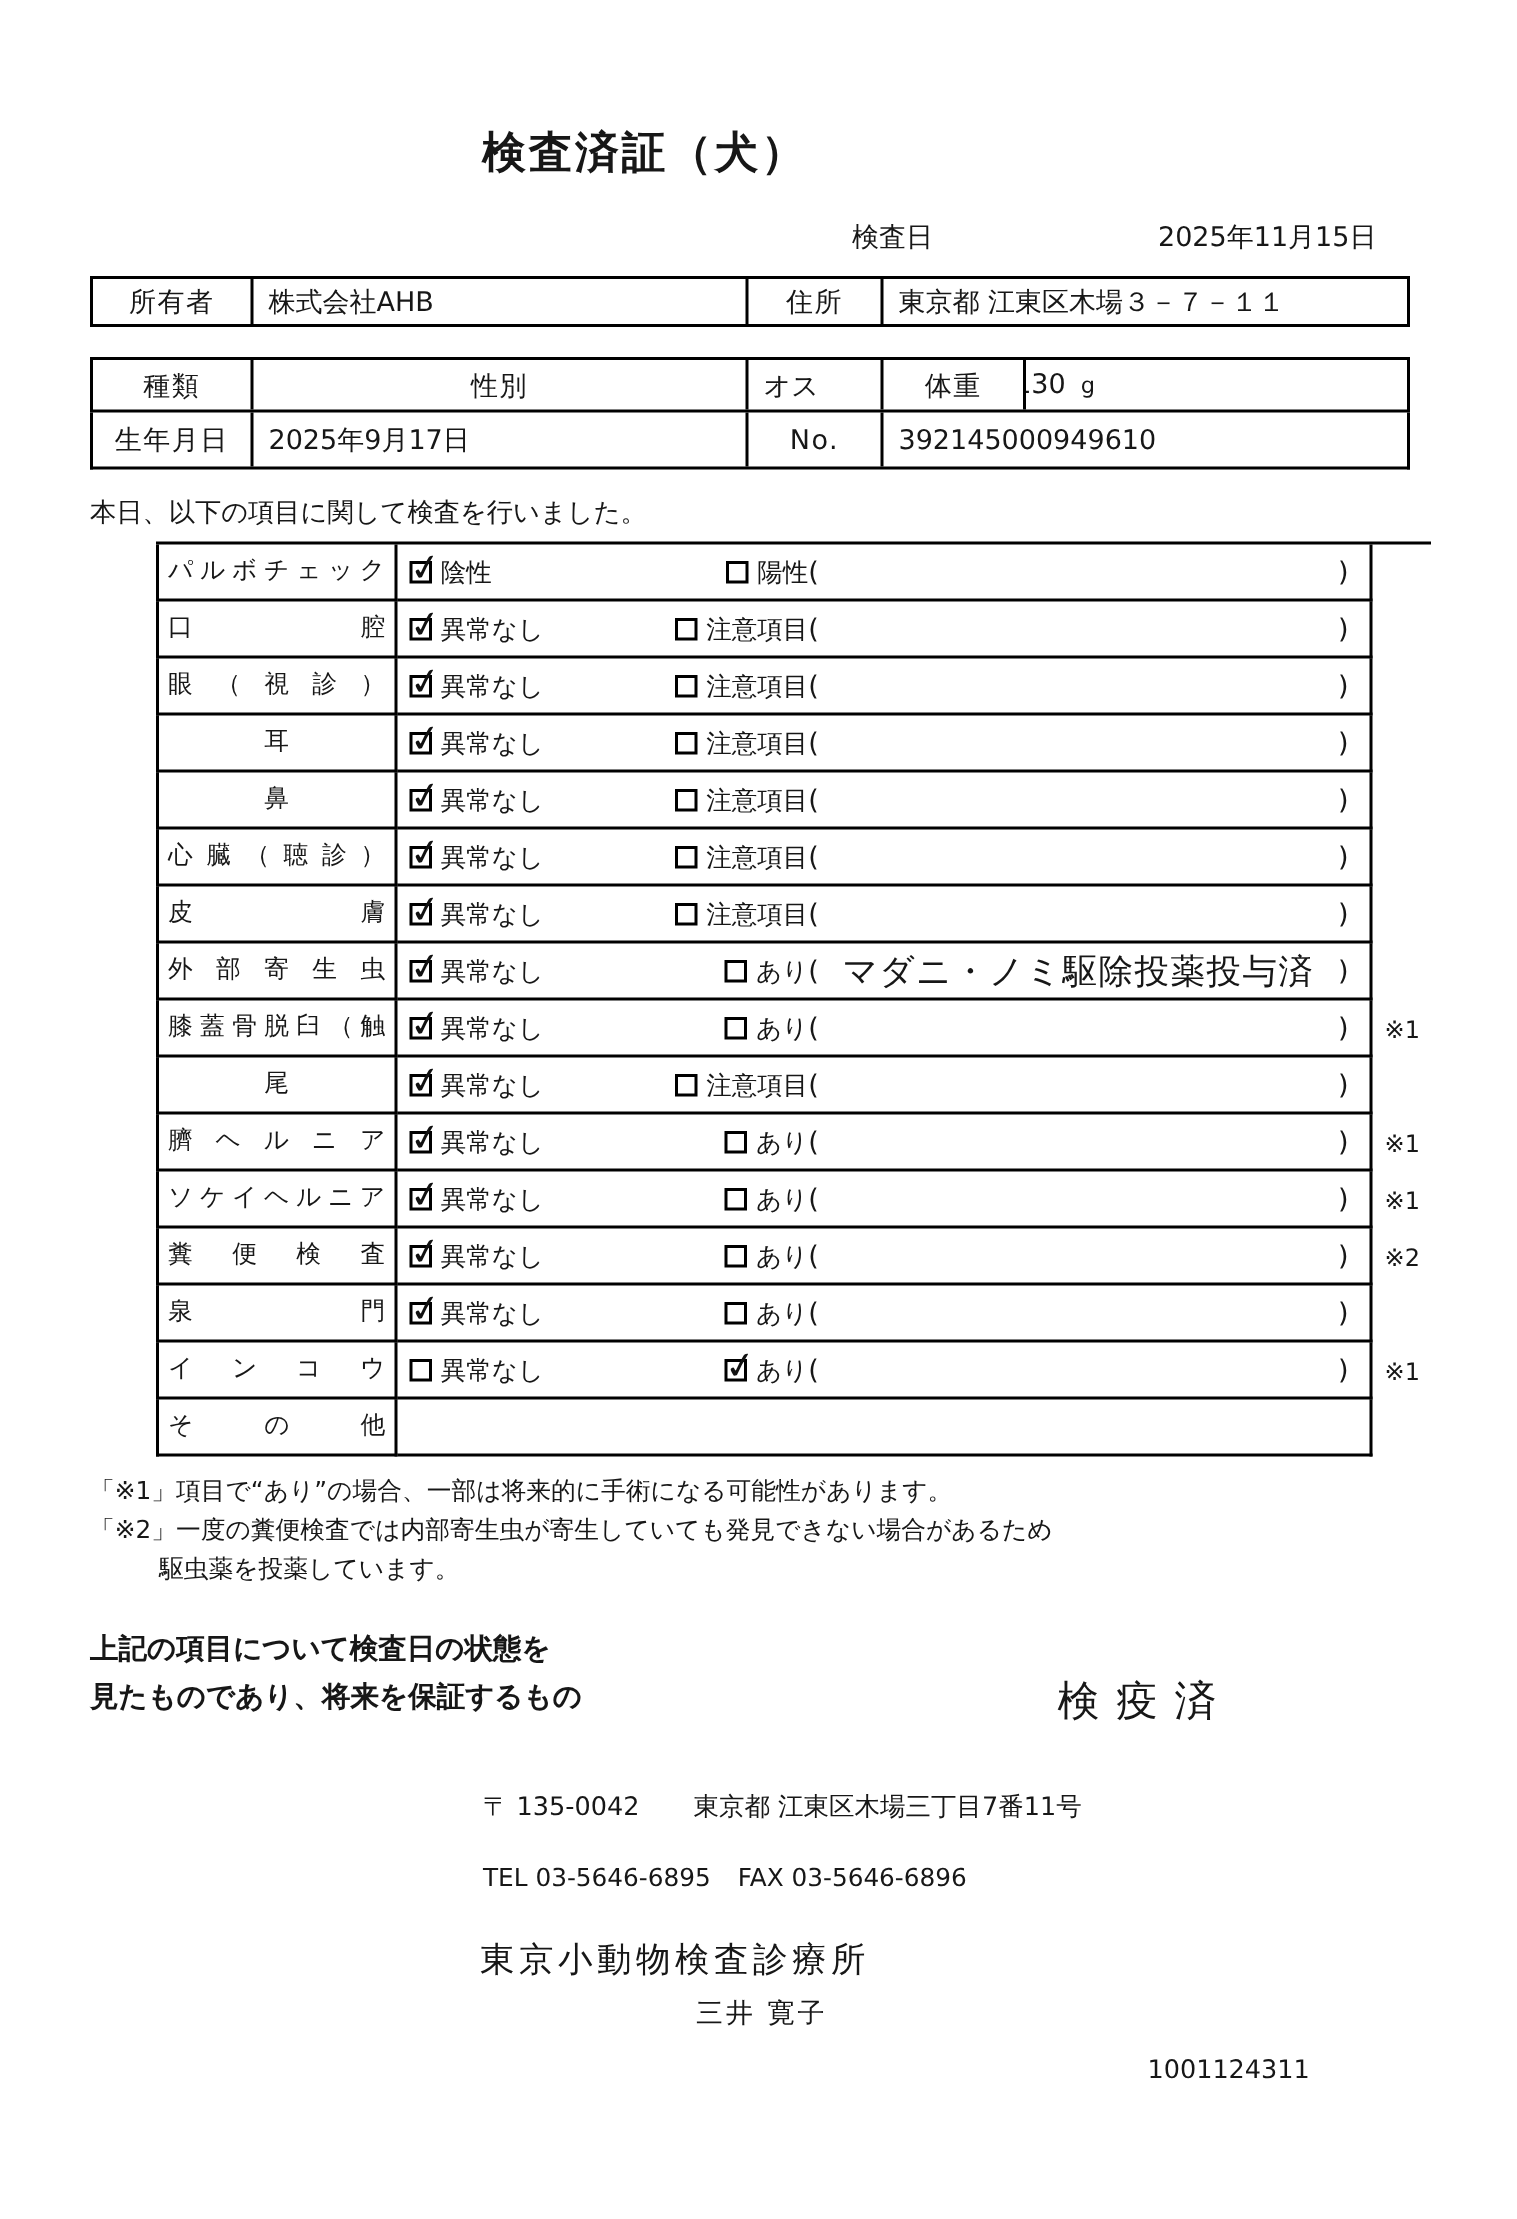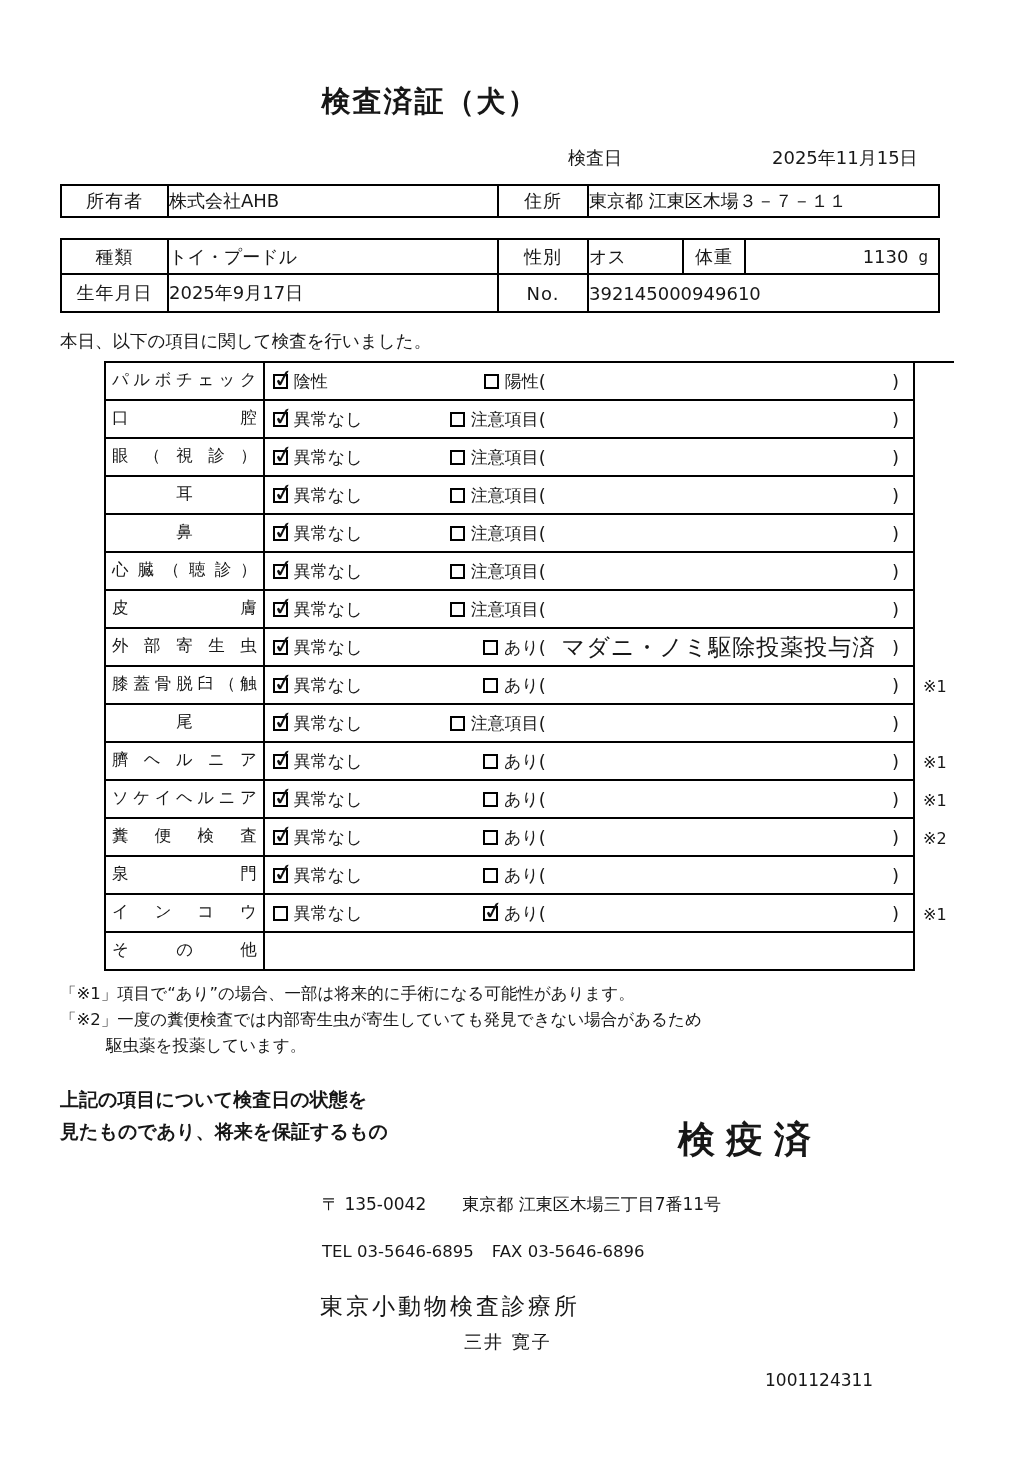--- a/index.html
+++ b/index.html
@@ -15,21 +15,21 @@
   .title { font-size: 29px; font-weight: bold; letter-spacing: 2px; text-align: center; width: 880px; position: relative; left: -70px; }
 
   .date-row { position: relative; height: 30px; margin-top: 22px; font-size: 18px; }
   .date-label { position: absolute; left: 508px; top: 2px; }
   .date-value { position: absolute; left: 712px; top: 2px; }
 
   .grid { display: grid; border: 2px solid #000; text-align: center; }
   .gcell { border-left: 2px solid #000; display: flex; align-items: center; font-size: 18px; overflow: hidden; white-space: nowrap; }
   .gcell:first-child { border-left: none; }
   .gcell.lab { justify-content: center; letter-spacing: 1px; }
-  .gcell.val { }
+  .gcell.val { padding-left: 10px; }
 
   .owner-grid { margin-top: 10px; grid-template-columns: 105px 330px 90px 355px; height: 34px; }
   .infoA-grid { margin-top: 20px; grid-template-columns: 105px 330px 90px 95px 62px 198px; height: 37px; }
   .infoB-grid { grid-template-columns: 105px 330px 90px 355px; height: 38px; border-top: none; }
   .weight-cell { justify-content: flex-end; padding-right: 14px; gap: 10px; }
   .weight-unit { font-size: 15px; }
 
   .intro { margin-top: 16px; font-size: 17.5px; }
 
   .exam-table { margin-top: 8px; width: 905px; padding-left: 44px; }
@@ -56,21 +56,21 @@
   .paren { flex: 1; display: flex; align-items: center; padding-right: 14px; }
   .paren .po, .paren .pc { font-size: 18px; }
   .paren .note { flex: 1; text-align: center; font-size: 23px; letter-spacing: 1px; white-space: nowrap; }
   .mark { width: 52px; padding-left: 8px; font-size: 16px; display: flex; align-items: center; }
 
   .footnotes { margin-top: 10px; font-size: 16.5px; line-height: 26px; }
   .fn-line.indent { padding-left: 46px; }
 
   .bottom-block { position: relative; margin-top: 24px; height: 96px; }
   .disclaimer { font-size: 19px; font-weight: bold; line-height: 32px; width: 430px; }
-  .stamp { position: absolute; right: 118px; top: 32px; font-size: 37px; letter-spacing: 11px; white-space: nowrap; font-weight: bold; }
+  .stamp { position: absolute; right: 118px; top: 32px; font-size: 28px; letter-spacing: 11px; white-space: nowrap; }
 
   .postal-row { margin-top: 14px; margin-left: 262px; font-size: 17px; display: flex; gap: 36px; }
   .tel-row { margin-top: 26px; margin-left: 262px; font-size: 16.5px; display: flex; gap: 18px; }
   .clinic-row { margin-top: 30px; margin-left: 260px; font-size: 23px; letter-spacing: 3px; }
   .vet-row { margin-top: 8px; margin-left: 404px; font-size: 18px; letter-spacing: 2px; }
   .serial-row { margin-top: 16px; margin-left: 705px; font-size: 17px; }
 </style>
 </head>
 <body>
 
@@ -86,21 +86,20 @@
 
     <div class="grid owner-grid">
       <div class="gcell lab">所有者</div>
       <div class="gcell val">株式会社AHB</div>
       <div class="gcell lab">住所</div>
       <div class="gcell val">東京都 江東区木場３－７－１１</div>
     </div>
 
     <div class="grid infoA-grid">
       <div class="gcell lab">種類</div>
-      <div class="gcell val">トイ・プードル</div>
       <div class="gcell lab">性別</div>
       <div class="gcell val">オス</div>
       <div class="gcell lab">体重</div>
       <div class="gcell weight-cell">
         <span>1130</span>
         <span class="weight-unit">g</span>
       </div>
     </div>
     <div class="grid infoB-grid">
       <div class="gcell lab">生年月日</div>

